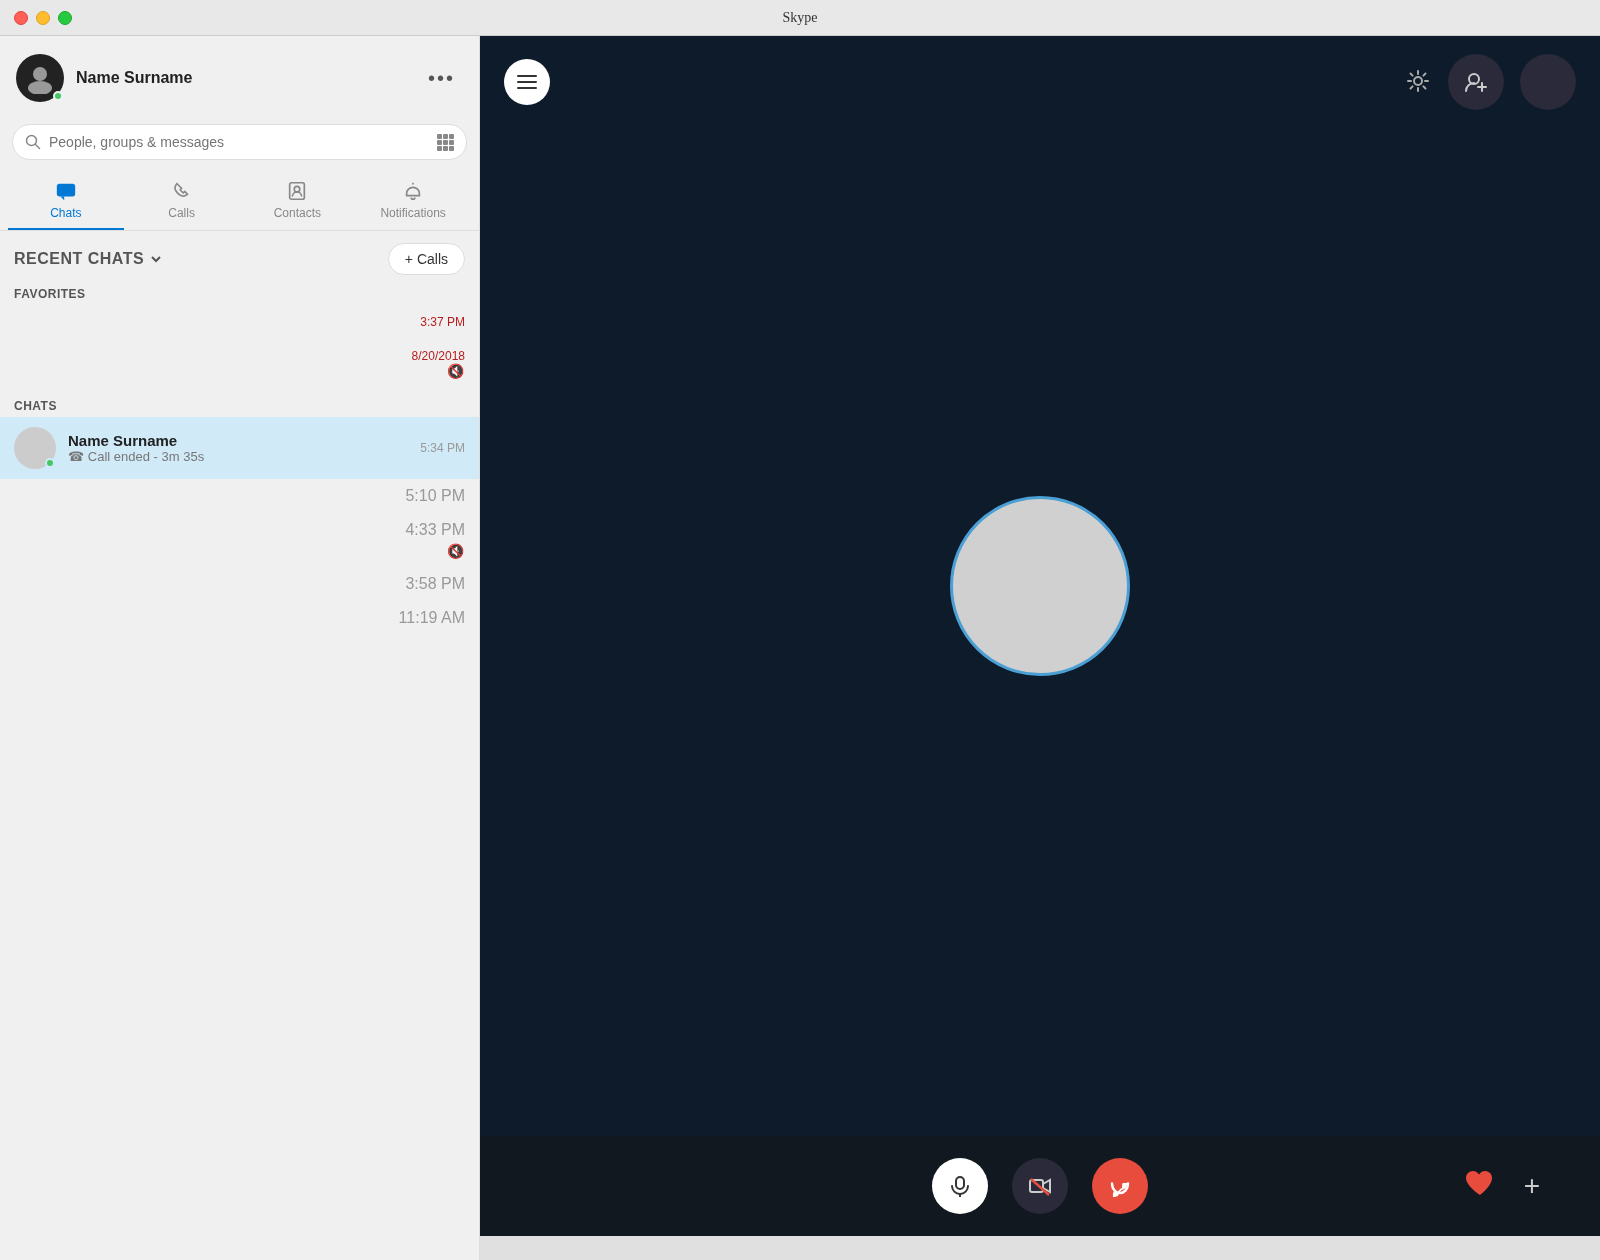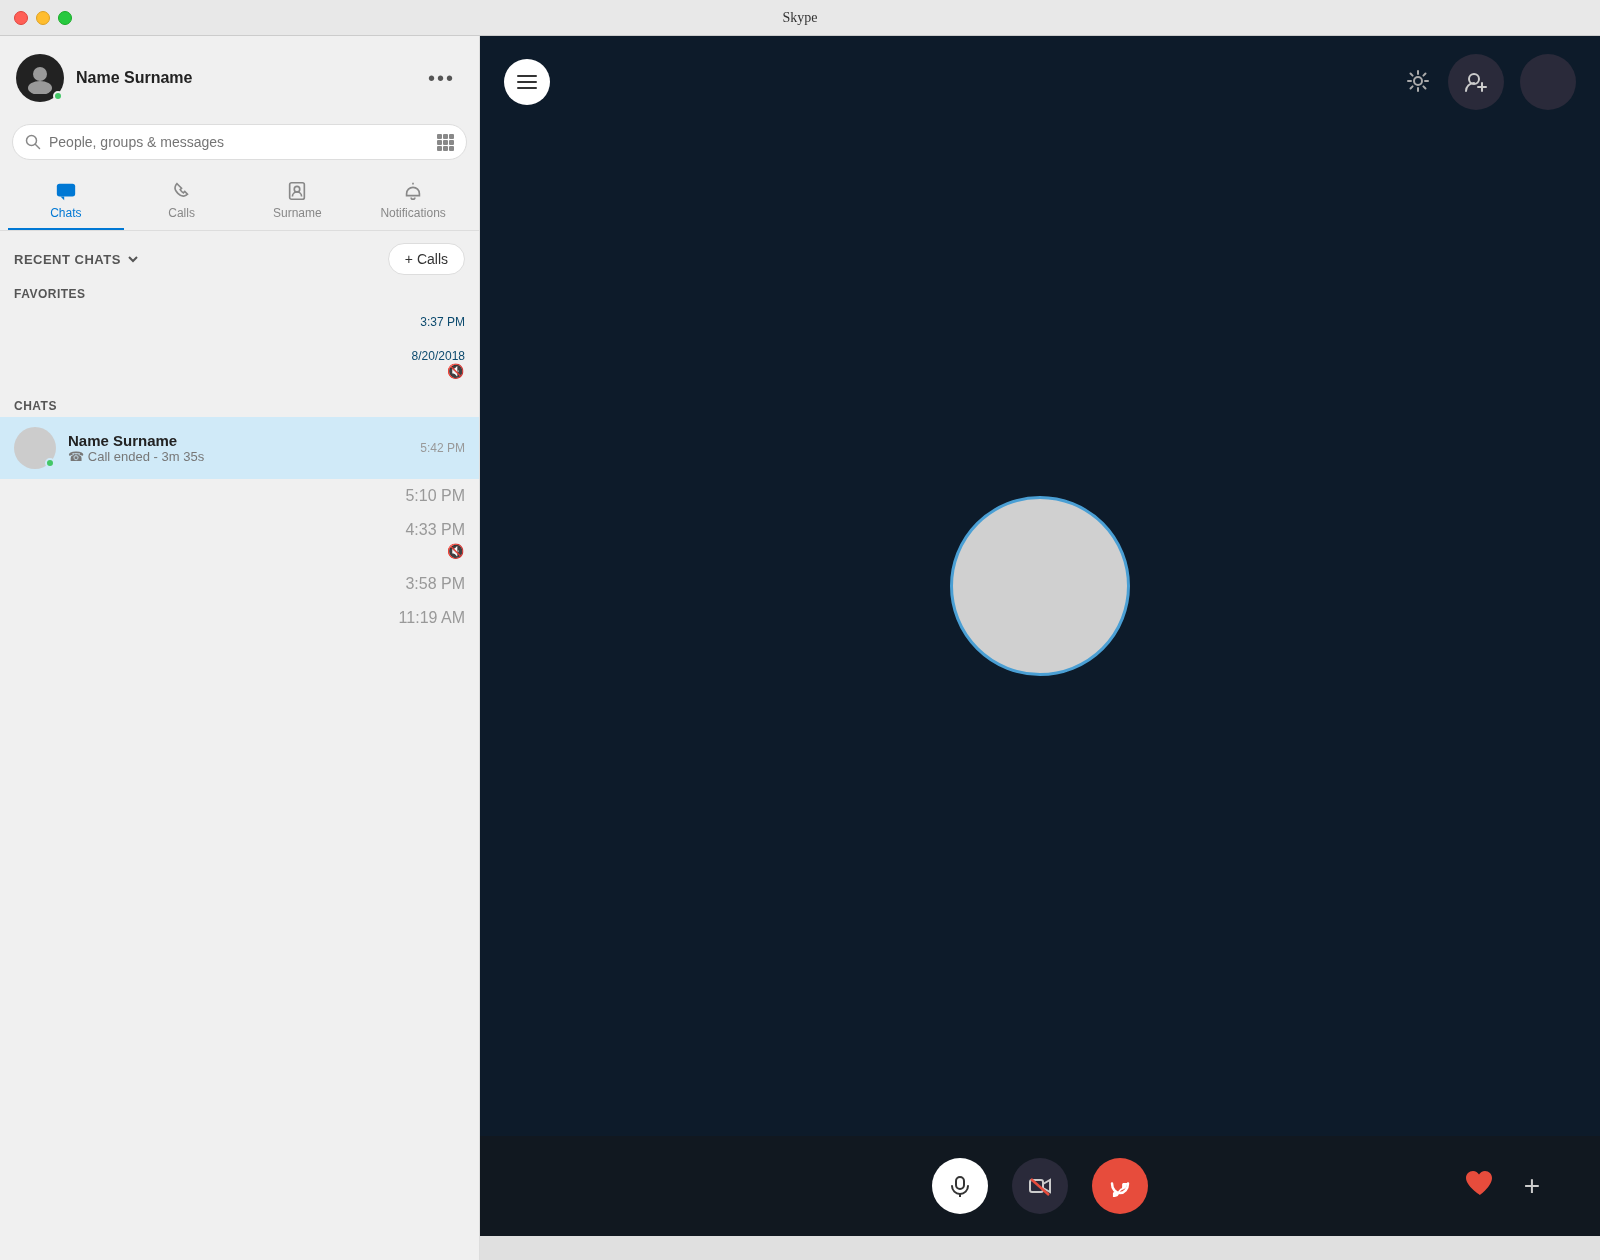--- a/index.html
+++ b/index.html
@@ -179,21 +179,21 @@
     .section-header {
       display: flex;
       align-items: center;
       justify-content: space-between;
       padding: 12px 14px 6px;
     }
     .section-header-left {
       display: flex;
       align-items: center;
       gap: 6px;
-      font-size: 13px;
+      font-size: 16px;
       font-weight: 700;
       color: #555;
       letter-spacing: 0.5px;
       cursor: pointer;
     }
     .new-chat-btn {
       background: #fff;
       border: 1px solid #ddd;
       border-radius: 20px;
       padding: 7px 16px;
@@ -217,21 +217,21 @@
     }
 
     .favorites-item {
       display: flex;
       align-items: center;
       justify-content: space-between;
       padding: 10px 14px;
     }
     .favorites-item-time {
       font-size: 12px;
-      color: #0c4a6e;
+      color: #b91c1c;
     }
 
     
     .chats-section-title {
       padding: 10px 14px 4px;
       font-size: 12px;
       font-weight: 700;
       color: #555;
       letter-spacing: 0.5px;
     }
@@ -510,21 +510,21 @@
         </svg>
         <span>Calls</span>
       </div>
 
       <div class="nav-tab">
         <svg viewBox="0 0 24 24" fill="none" stroke="#888" stroke-width="1.8">
           <rect x="4" y="3" width="16" height="18" rx="2"></rect>
           <circle cx="12" cy="10" r="3"></circle>
           <path d="M7 18c0-2.8 2.2-5 5-5s5 2.2 5 5"></path>
         </svg>
-        <span>Surname</span>
+        <span>Contacts</span>
       </div>
 
       <div class="nav-tab">
         <svg viewBox="0 0 24 24" fill="none" stroke="#888" stroke-width="1.8">
           <path d="M5 15c0-3.9 3.1-7 7-7s7 3.1 7 7v2H5v-2Z"></path>
           <line x1="12" y1="3" x2="12" y2="5"></line>
           <path d="M10 19c0 1.1.9 2 2 2s2-.9 2-2"></path>
         </svg>
         <span>Notifications</span>
       </div>
@@ -561,21 +561,21 @@
 
     <div class="chat-item active">
       <div class="chat-avatar">
         <div class="online-dot"></div>
       </div>
       <div class="chat-content">
         <div class="chat-name">Name Surname</div>
         <div class="chat-preview">☎ Call ended - 3m 35s</div>
       </div>
       <div class="chat-time">
-        <span>5:42 PM</span>
+        <span>5:34 PM</span>
       </div>
     </div>
 
     <div class="chat-item-empty">
       <span class="chat-item-empty-time">5:10 PM</span>
     </div>
 
     <div class="chat-item-empty">
       <div style="display:flex;flex-direction:column;align-items:flex-end;gap:4px;">
         <span class="chat-item-empty-time">4:33 PM</span>

